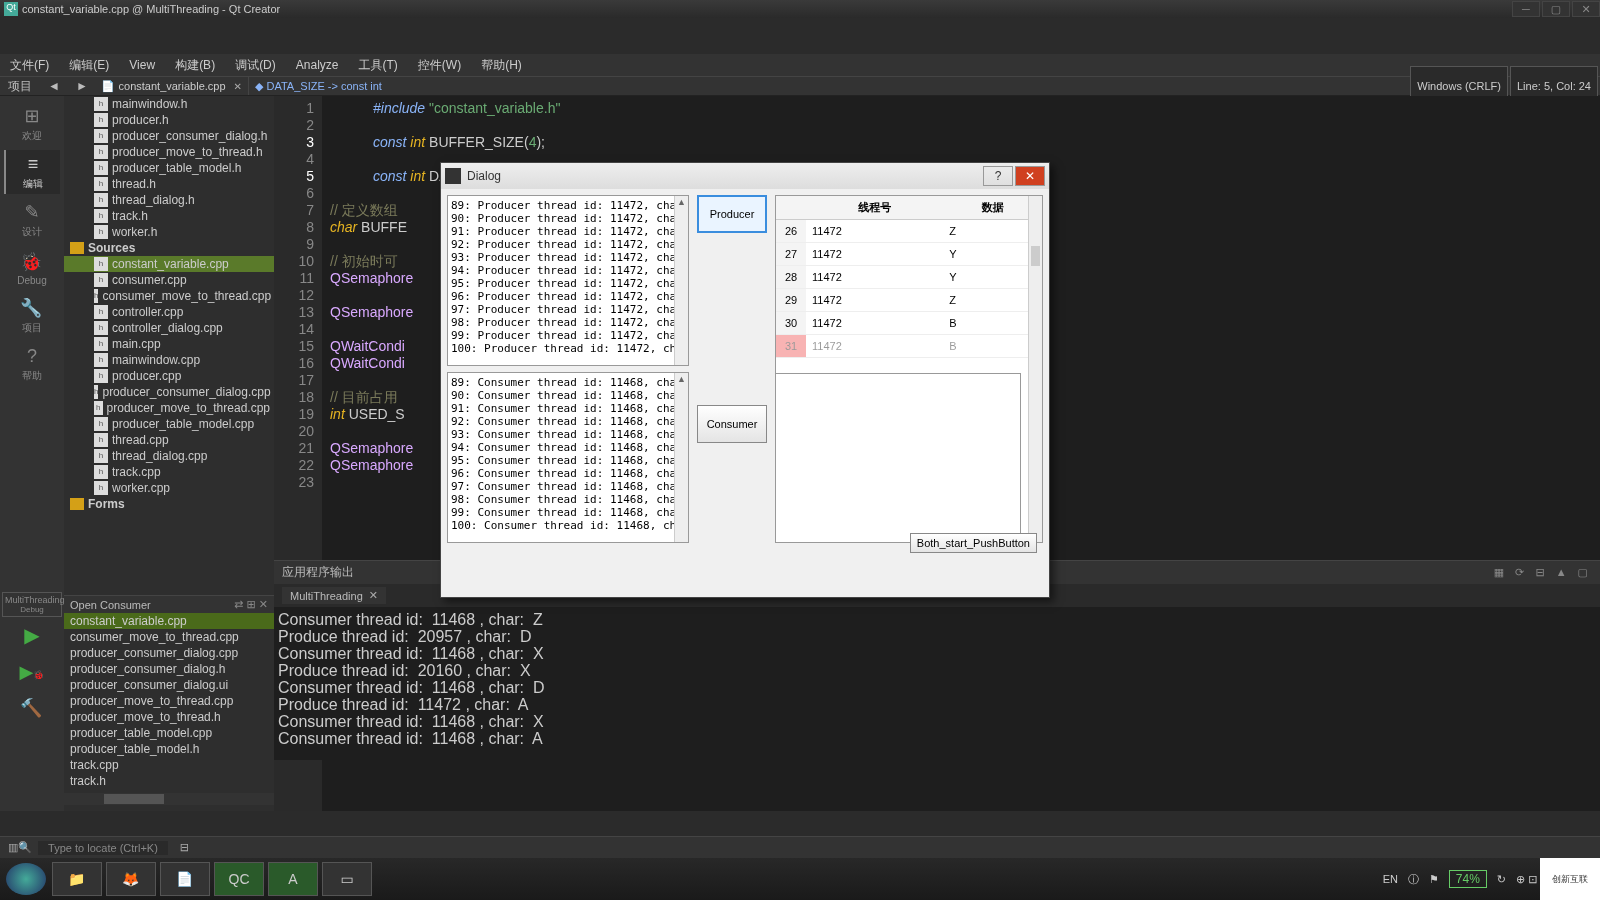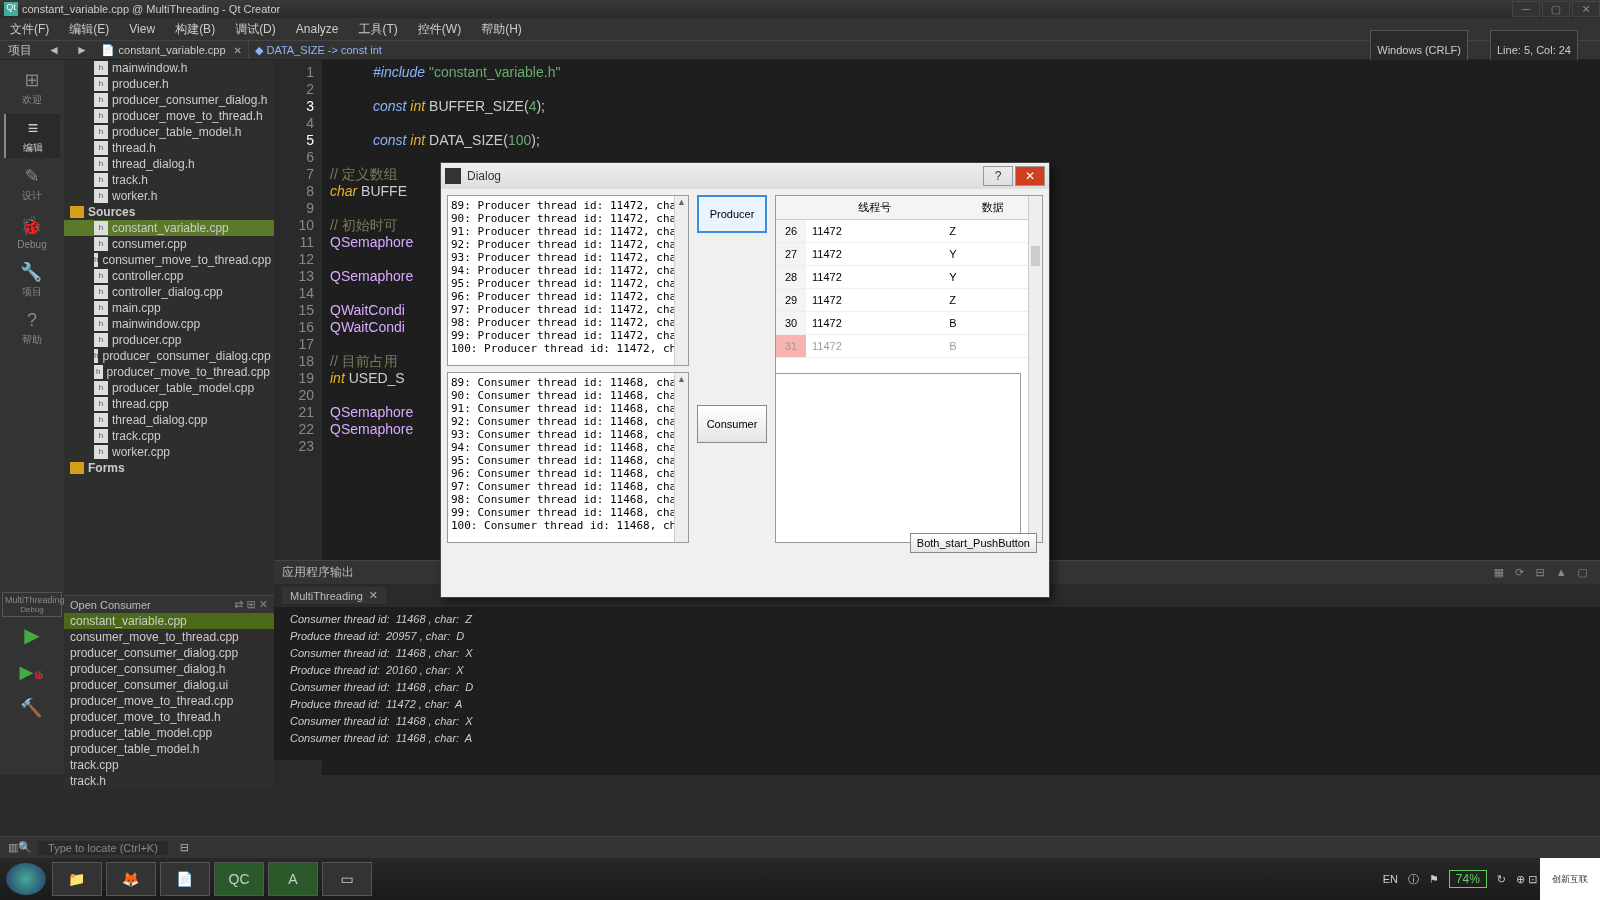--- a/index.html
+++ b/index.html
@@ -5,31 +5,31 @@
 * { margin: 0; padding: 0; box-sizing: border-box; font-family: "Segoe UI", Tahoma, sans-serif; }
 body { background: #2b2b2b; overflow: hidden; width: 1600px; height: 900px; position: relative; }
 
 
 .titlebar { height: 18px; background: linear-gradient(#3a3a3a, #2a2a2a); color: #ccc; font-size: 11px; display: flex; align-items: center; padding-left: 4px; }
 .titlebar .icon { width: 14px; height: 14px; background: #4a9; margin-right: 4px; font-size: 9px; text-align: center; color: #fff; }
 .titlebar .wincontrols { margin-left: auto; display: flex; }
 .titlebar .wincontrols div { width: 28px; height: 16px; text-align: center; font-size: 11px; color: #888; border: 1px solid #444; margin-left: 2px; background: #333; line-height: 14px; }
 
 
-.menubar { height: 22px; background: #333; display: flex; align-items: center; font-size: 12px; color: #ccc; }
+.menubar { height: 22px; background: #333; display: flex; align-items: center; font-size: 12px; color: #ccc; margin-top: 36px; }
 .menubar .item { padding: 0 10px; line-height: 22px; }
 
 
 .toolstrip { height: 20px; background: #333; display: flex; align-items: center; border-top: 1px solid #444; border-bottom: 1px solid #222; }
 .toolstrip .lbl { color: #bbb; font-size: 12px; padding: 0 8px; }
 .toolstrip .tab { display: flex; align-items: center; color: #ccc; font-size: 11px; padding: 0 6px; border-right: 1px solid #444; height: 100%; }
 .toolstrip .tab .x { margin-left: 8px; color: #aaa; font-size: 10px; }
 .toolstrip .symbol { color: #8ab4f8; font-size: 11px; padding: 0 6px; }
 .toolstrip .right { margin-left: auto; display: flex; align-items: center; }
-.toolstrip .right .field { border: 1px solid #555; background: #2a2a2a; color: #ccc; font-size: 11px; padding: 13px 6px; margin-right: 22px; }
+.toolstrip .right .field { border: 1px solid #555; background: #2a2a2a; color: #ccc; font-size: 11px; padding: 13px 6px; margin-right: 2px; }
 
 
 .main { display: flex; height: 715px; }
 
 
 .iconbar { width: 64px; background: #333; display: flex; flex-direction: column; align-items: center; padding-top: 4px; }
 .iconbar .btn { width: 56px; height: 44px; display: flex; flex-direction: column; align-items: center; justify-content: center; color: #888; font-size: 10px; margin: 2px 0; }
 .iconbar .btn.active { background: #2a2a2a; color: #ccc; border-left: 2px solid #888; }
 .iconbar .btn .glyph { font-size: 18px; margin-bottom: 2px; }
 
@@ -63,21 +63,21 @@
 .cm { color: #7a7a5a; }
 .fn { color: #d9a9ff; }
 
 
 .output { position: absolute; left: 274px; right: 0; top: 560px; height: 200px; background: #1e1e1e; border-top: 1px solid #444; }
 .output .header { background: #333; color: #bbb; font-size: 12px; padding: 3px 8px; display: flex; align-items: center; }
 .output .header .icons { margin-left: auto; color: #888; font-size: 11px; letter-spacing: 4px; }
 .output .tabs { background: #2a2a2a; padding: 3px 8px; font-size: 11px; color: #bbb; display: flex; }
 .output .tabs .tab { background: #333; padding: 2px 8px; margin-right: 4px; display: flex; align-items: center; }
 .output .tabs .tab .x { margin-left: 6px; color: #aaa; }
-.output .console { padding: 4px 16px; font-family: Consolas, monospace; font-size: 11px; color: #ccc; font-style: italic; }
+.output .console { padding: 4px 4px; font-family: Consolas, monospace; font-size: 16px; color: #ccc; }
 .output .console .row { line-height: 17px; white-space: pre; }
 
 
 .statusbar { position: absolute; left: 0; right: 0; bottom: 42px; height: 22px; background: #333; color: #aaa; font-size: 11px; display: flex; align-items: center; padding: 0 8px; border-top: 1px solid #444; }
 .statusbar .locate { background: #2a2a2a; color: #888; padding: 1px 10px; margin-left: 6px; font-size: 11px; }
 
 
 .taskbar { position: absolute; left: 0; right: 0; bottom: 0; height: 42px; background: linear-gradient(#282828, #1a1a1a); display: flex; align-items: center; padding: 0 6px; }
 .taskbar .start { width: 40px; height: 32px; background: radial-gradient(circle,#4a9,#236); border-radius: 50%; margin-right: 6px; }
 .taskbar .tbtn { width: 50px; height: 34px; background: #333; border: 1px solid #555; margin-right: 4px; display: flex; align-items: center; justify-content: center; font-size: 14px; color: #ccc; }
@@ -97,21 +97,21 @@
 .dialog .body { padding: 6px; display: flex; gap: 6px; height: 360px; }
 .dialog .col1 { width: 242px; display: flex; flex-direction: column; gap: 6px; }
 .dialog .logbox { flex: 1; background: #fff; border: 1px solid #999; overflow: hidden; font-family: "SimSun", monospace; font-size: 11px; padding: 3px; position: relative; white-space: pre; line-height: 13px; }
 .dialog .logbox .sb { position: absolute; right: 0; top: 0; bottom: 0; width: 14px; background: #eee; border-left: 1px solid #ccc; }
 .dialog .logbox .sb .ar { height: 14px; text-align: center; font-size: 9px; color: #666; }
 .dialog .col2 { width: 74px; display: flex; flex-direction: column; gap: 6px; align-items: center; }
 .dialog .dbtn { width: 70px; height: 38px; font-size: 11px; border: 1px solid #888; background: linear-gradient(#fff,#e4e4e4); }
 .dialog .dbtn.active { border: 2px solid #3a8dde; background: #eaf4ff; }
 .dialog .col3 { flex: 1; background: #fff; border: 1px solid #999; position: relative; }
 .dialog .col3 table { width: 100%; border-collapse: collapse; font-size: 11px; }
-.dialog .col3 th { background: #f4f4f4; border-bottom: 1px solid #ccc; padding: 4px; font-weight: normal; }
+.dialog .col3 th { background: #f4f4f4; border-bottom: 1px solid #ccc; padding: 4px; font-weight: bold; }
 .dialog .col3 td { padding: 5px 6px; border-bottom: 1px solid #eee; }
 .dialog .col3 .sb { position: absolute; right: 0; top: 0; bottom: 0; width: 14px; background: #eee; border-left: 1px solid #ccc; }
 .dialog .col3 .sb .thumb { position: absolute; top: 50px; height: 20px; left: 2px; right: 2px; background: #ccc; }
 .dialog .empty { position: absolute; left: 334px; top: 210px; width: 246px; height: 170px; background: #fff; border: 1px solid #999; }
 .dialog .bothbtn { position: absolute; right: 12px; bottom: 44px; font-size: 11px; padding: 3px 6px; border: 1px solid #888; background: linear-gradient(#fff,#e4e4e4); }
 
 .brand { position: absolute; right: 0; bottom: 0; width: 60px; height: 42px; background: #fff; color: #333; font-size: 9px; display: flex; align-items: center; justify-content: center; }
 </style>
 </head>
 <body>

